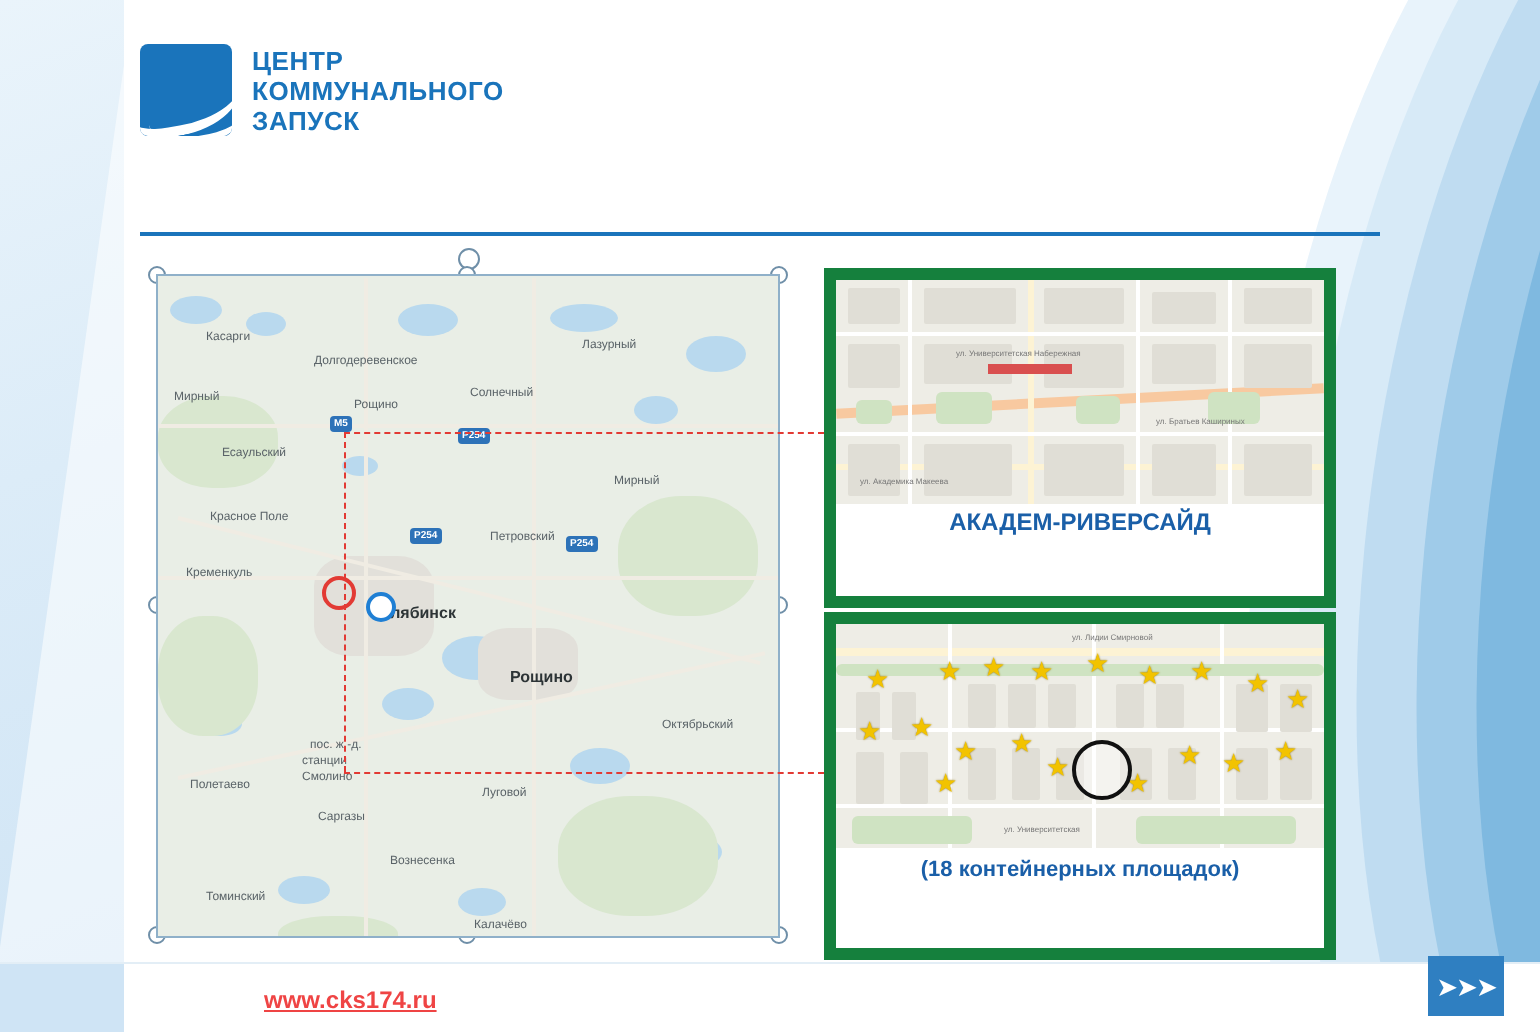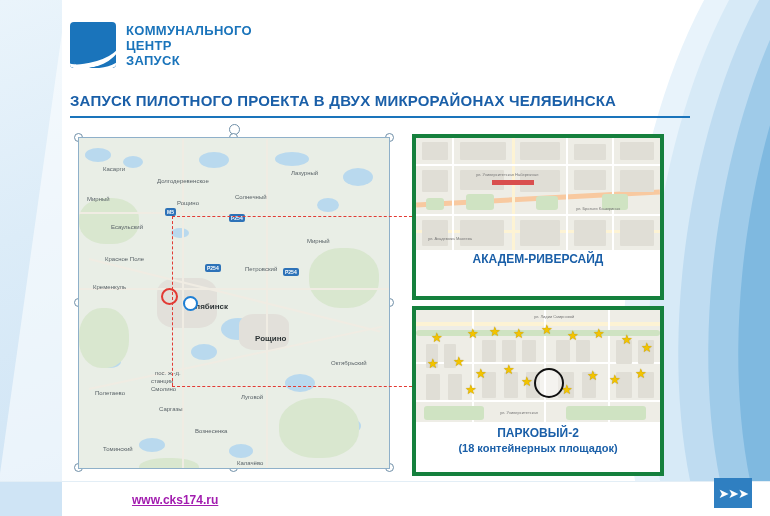--- a/index.html
+++ b/index.html
@@ -216,21 +216,21 @@
   }
   .dash-v {
     position: absolute;
     border-left: 1px dashed #e23a34;
     width: 0;
   }
 
   
   .panel {
     position: absolute;
-    border: 4px solid #15803d;
+    border: 6px solid #15803d;
     background: #0c4a6e;
     overflow: hidden;
   }
   .panel .cap {
     position: absolute;
     left: 0; bottom: 0;
     width: 100%;
     text-align: center;
     color: #1a5fa8;
     font-weight: bold;
@@ -285,21 +285,21 @@
     width: 26px; height: 26px;
     border: 2px solid #111;
     border-radius: 50%;
     background: rgba(255,255,255,0.35);
   }
 
   
   .site {
     position: absolute;
     left: 132px; bottom: 9px;
-    color: #a21caf;
+    color: #ef4444;
     font-size: 12px;
     font-weight: bold;
     text-decoration: underline;
   }
   .next-btn {
     position: absolute;
     right: 18px; bottom: 8px;
     width: 38px; height: 30px;
     background: #2f7fc1;
     color: #fff;
@@ -325,27 +325,26 @@
   </div>
   <div class="bottom-bar"></div>
   <div class="bottom-accent"></div>
 
   <div class="logo">
     <div class="logo-mark">
       <div class="swoosh"></div>
       <div class="swoosh2"></div>
     </div>
     <div class="logo-text">
+      <div>ЦЕНТР</div>
       <div>КОММУНАЛЬНОГО</div>
-      <div>ЦЕНТР</div>
       <div>ЗАПУСК</div>
     </div>
   </div>
 
-  <div class="title">ЗАПУСК ПИЛОТНОГО ПРОЕКТА В ДВУХ МИКРОРАЙОНАХ ЧЕЛЯБИНСКА</div>
   <div class="title-rule"></div>
 
   <div class="rot-handle" style="left:229px; top:124px;"></div>
   <div class="sel-handle" style="left:74px; top:133px;"></div>
   <div class="sel-handle" style="left:229px; top:133px;"></div>
   <div class="sel-handle" style="left:385px; top:133px;"></div>
   <div class="sel-handle" style="left:74px; top:298px;"></div>
   <div class="sel-handle" style="left:385px; top:298px;"></div>
   <div class="sel-handle" style="left:74px; top:463px;"></div>
   <div class="sel-handle" style="left:229px; top:463px;"></div>
@@ -507,21 +506,20 @@
       <div class="star" style="left:94px; top:66px;"></div>
       <div class="star" style="left:112px; top:78px;"></div>
       <div class="star" style="left:56px; top:86px;"></div>
       <div class="star" style="left:152px; top:86px;"></div>
       <div class="star" style="left:178px; top:72px;"></div>
       <div class="star" style="left:200px; top:76px;"></div>
       <div class="star" style="left:226px; top:70px;"></div>
       <div class="hilite-ring" style="left:118px; top:58px;"></div>
     </div>
     <div class="cap" style="height:46px; padding-top:4px;">
-      <div class="l1">ПАРКОВЫЙ-2</div>
       <div class="l2">(18 контейнерных площадок)</div>
     </div>
   </div>
 
   <div class="site">www.cks174.ru</div>
   <div class="next-btn">➤➤➤</div>
 
 </div>
 
 </body></html>

